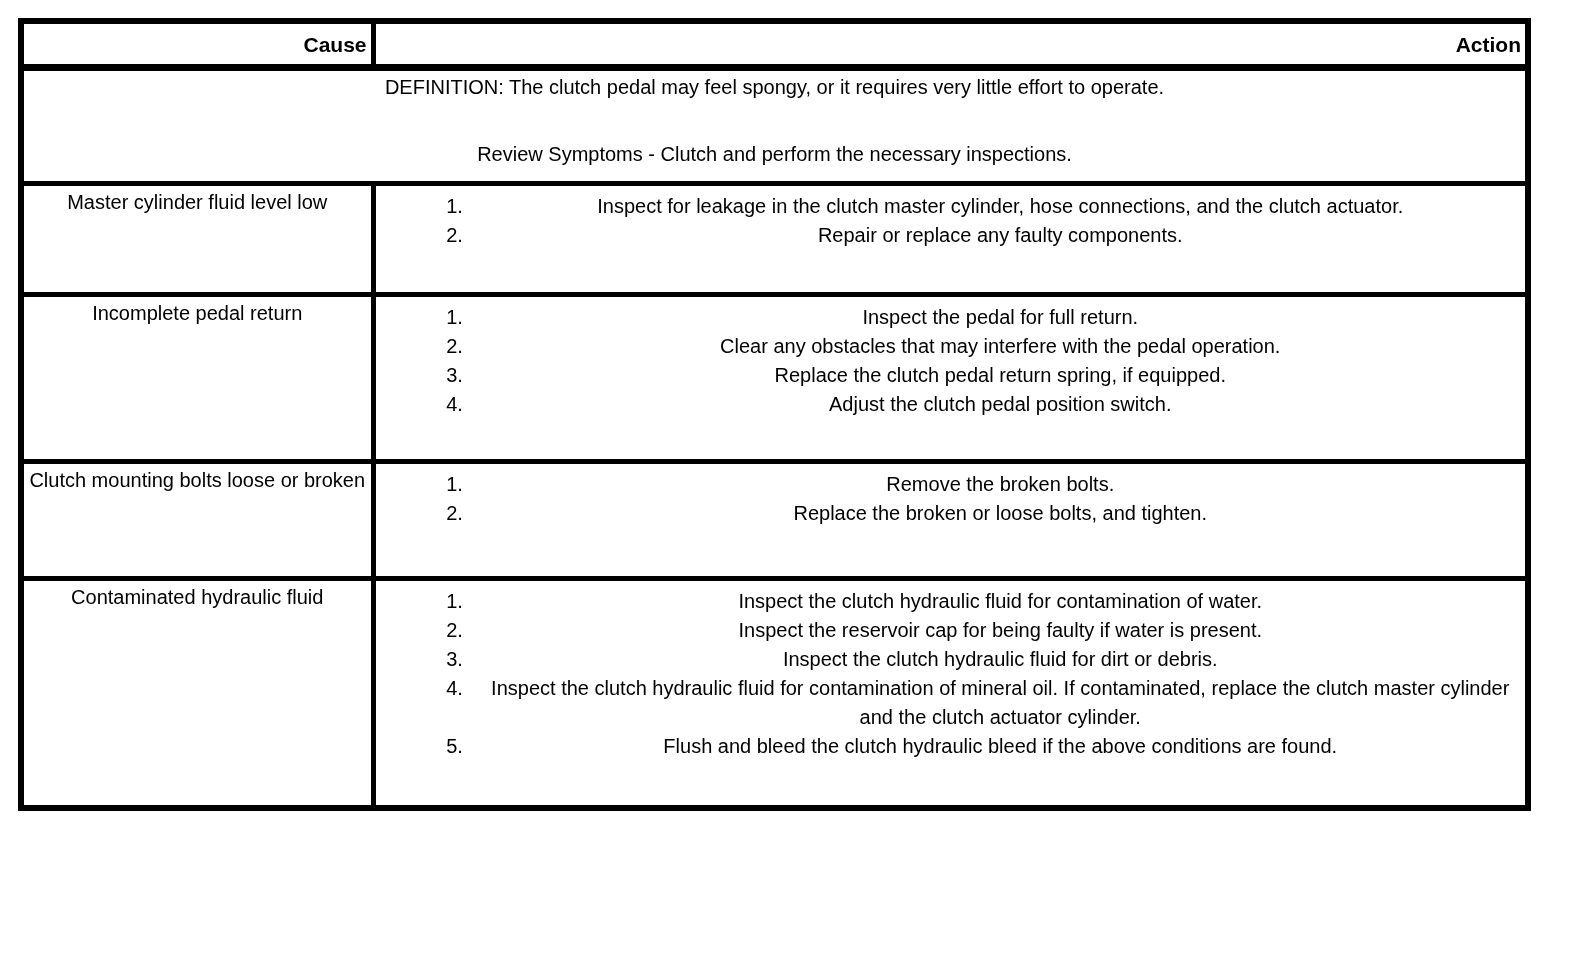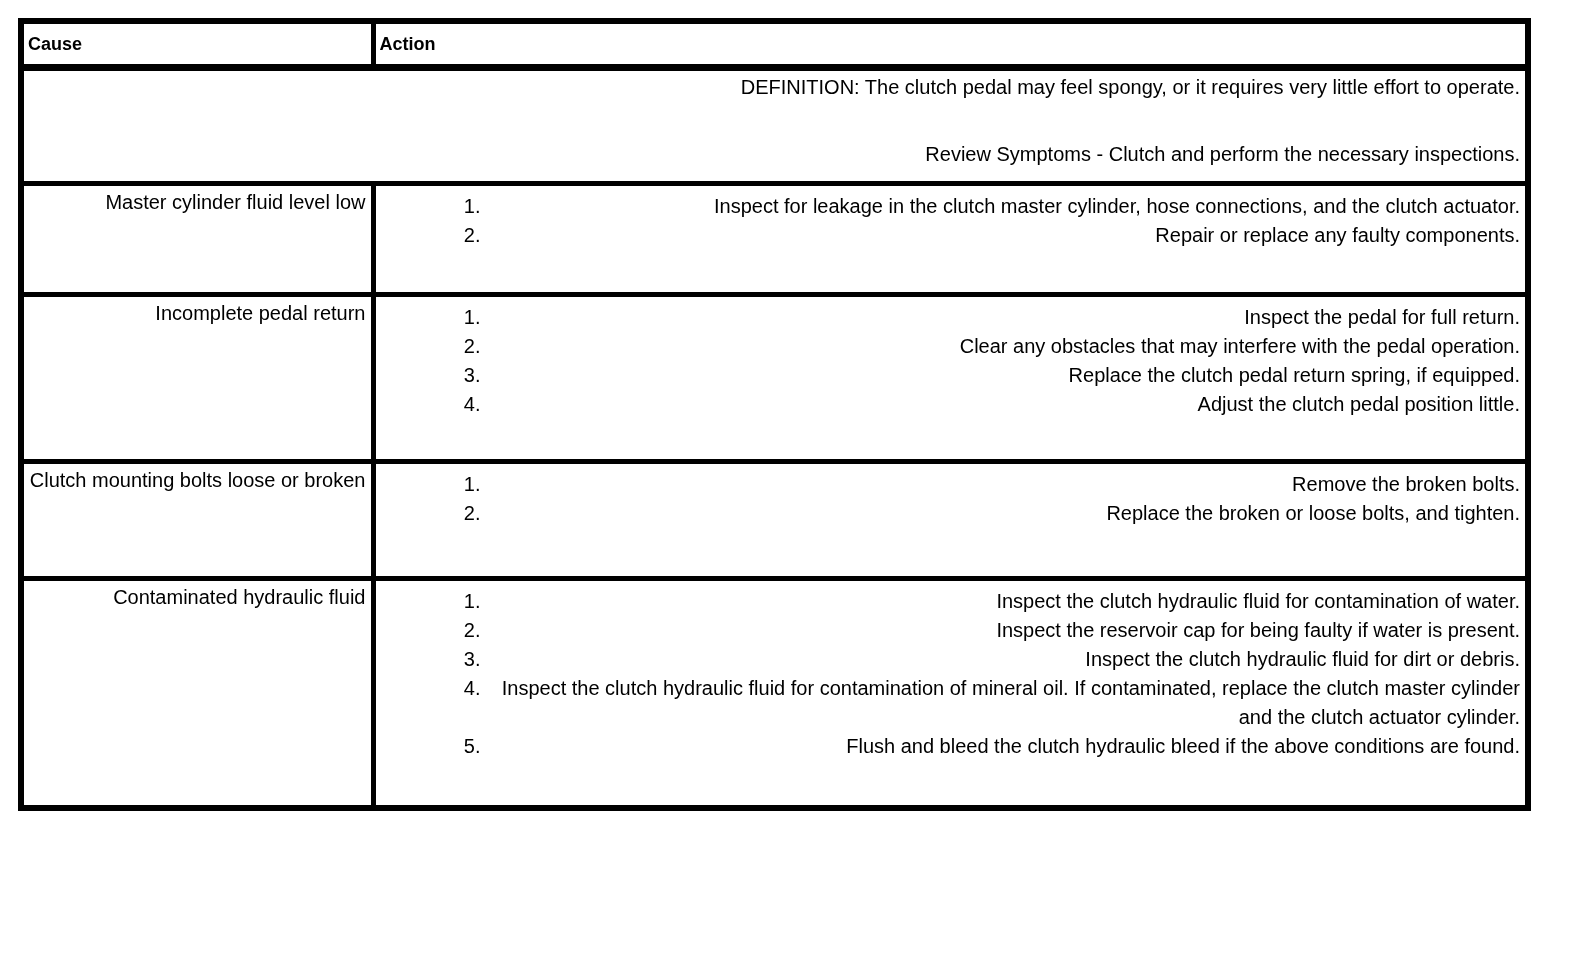--- a/index.html
+++ b/index.html
@@ -21,29 +21,29 @@
     table-layout: fixed;
     width: 1513px;
     background: #ffffff;
     border: 6px solid #000000;
   }
   col.cause-col { width: 352px; }
   th, td {
     border: 5px solid #000000;
     vertical-align: top;
     padding: 2px 5px;
-    text-align: right;
+    text-align: center;
     line-height: 29px;
     overflow: hidden;
   }
   tr.header-row th {
     font-weight: bold;
-    text-align: left;
+    text-align: right;
     vertical-align: middle;
-    font-size: 18px;
+    font-size: 21px;
     height: 36px;
     padding: 2px 4px;
     border-bottom-width: 7px;
   }
   tr.definition-row td { height: 106px; }
   .def-line2 { margin-top: 38px; }
 
   tr.row-air td        { height: 30px; }
   tr.row-master td     { height: 102px; }
   tr.row-pedal td      { height: 158px; }
@@ -103,21 +103,21 @@
         </td>
       </tr>
 
       <tr class="row-pedal">
         <td>Incomplete pedal return</td>
         <td>
           <ol class="steps">
             <li>Inspect the pedal for full return.</li>
             <li>Clear any obstacles that may interfere with the pedal operation.</li>
             <li>Replace the clutch pedal return spring, if equipped.</li>
-            <li>Adjust the clutch pedal position little.</li>
+            <li>Adjust the clutch pedal position switch.</li>
           </ol>
         </td>
       </tr>
 
 
       <tr class="row-bolts">
         <td>Clutch mounting bolts loose or broken</td>
         <td>
           <ol class="steps">
             <li>Remove the broken bolts.</li>

